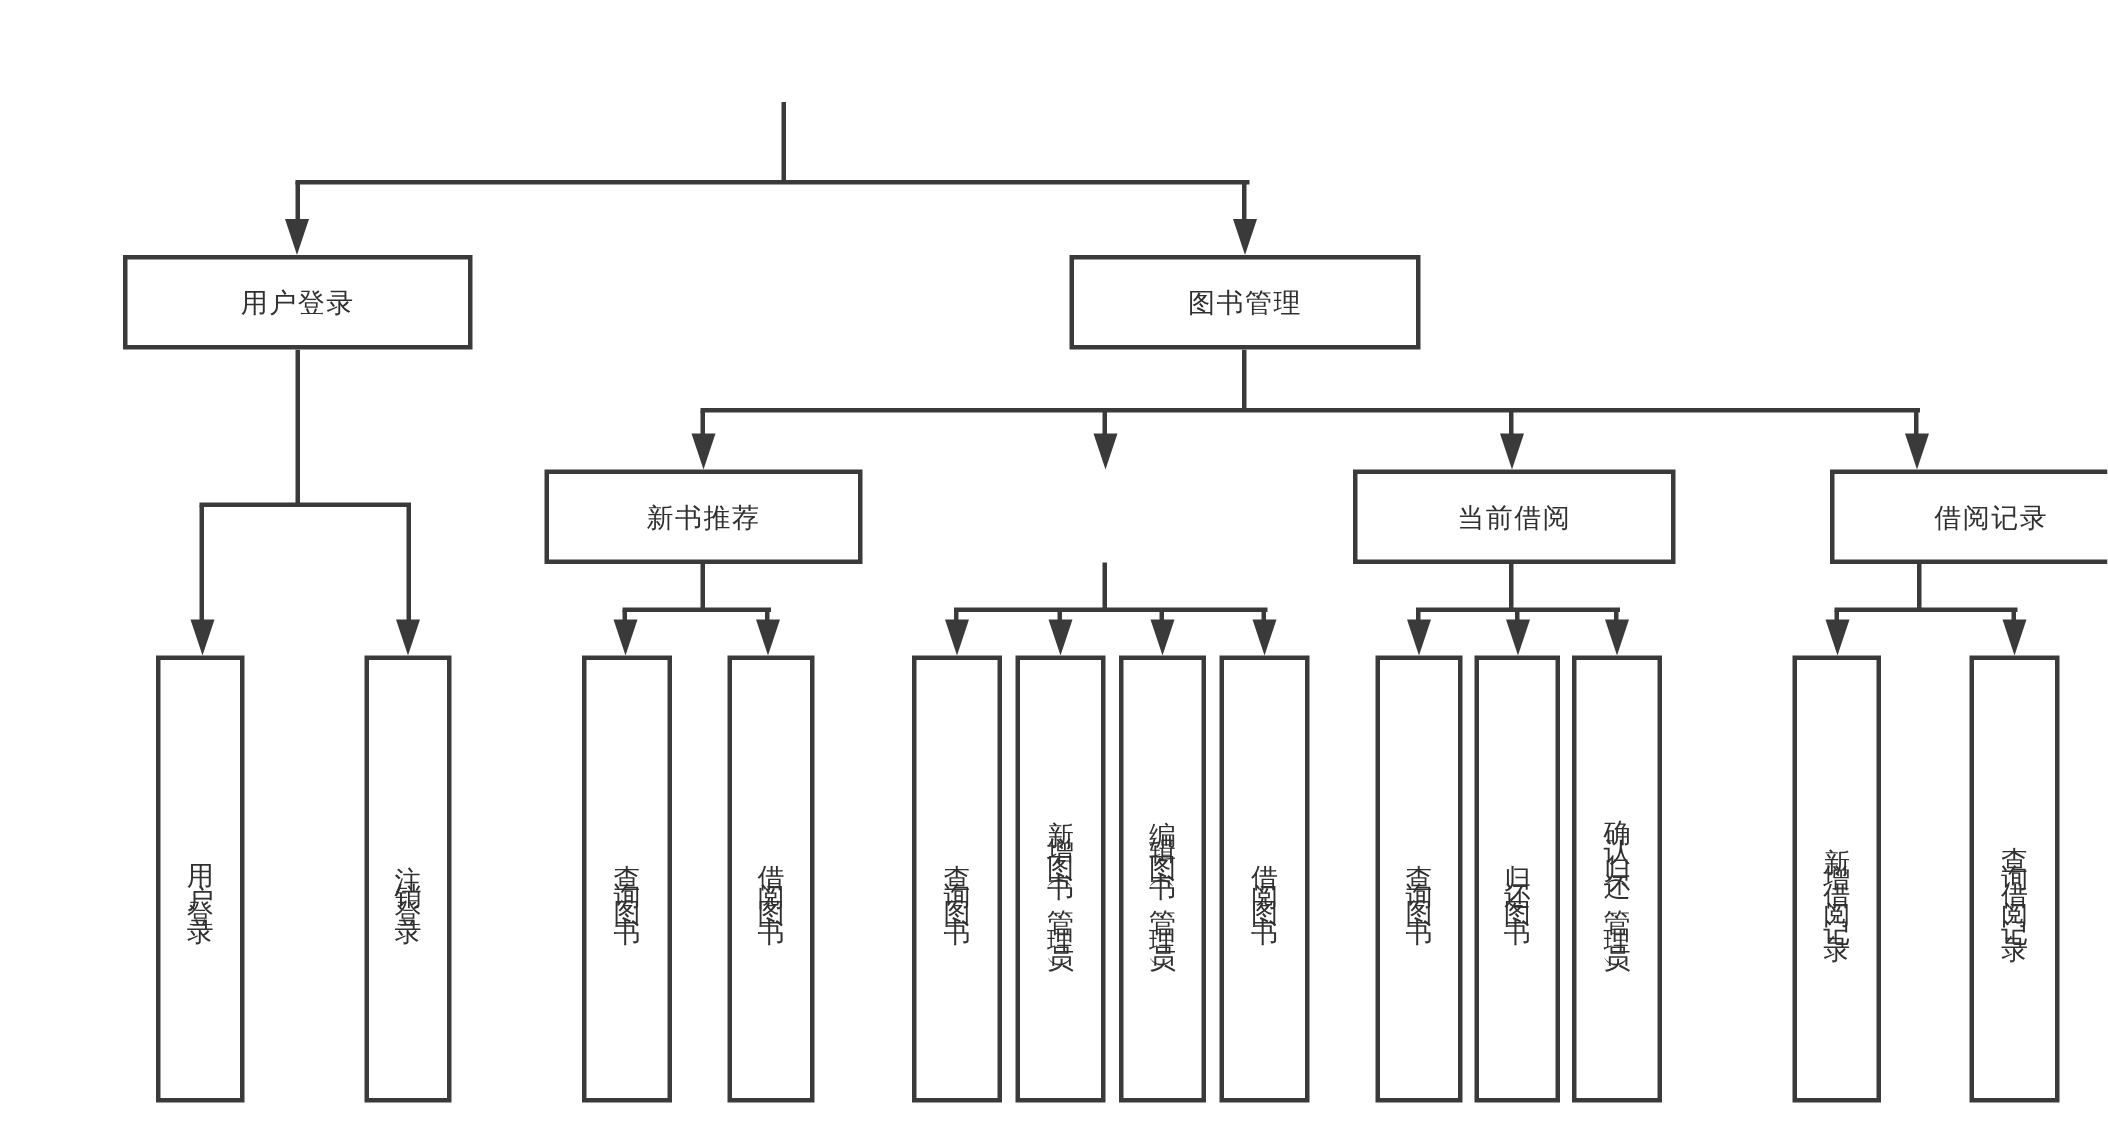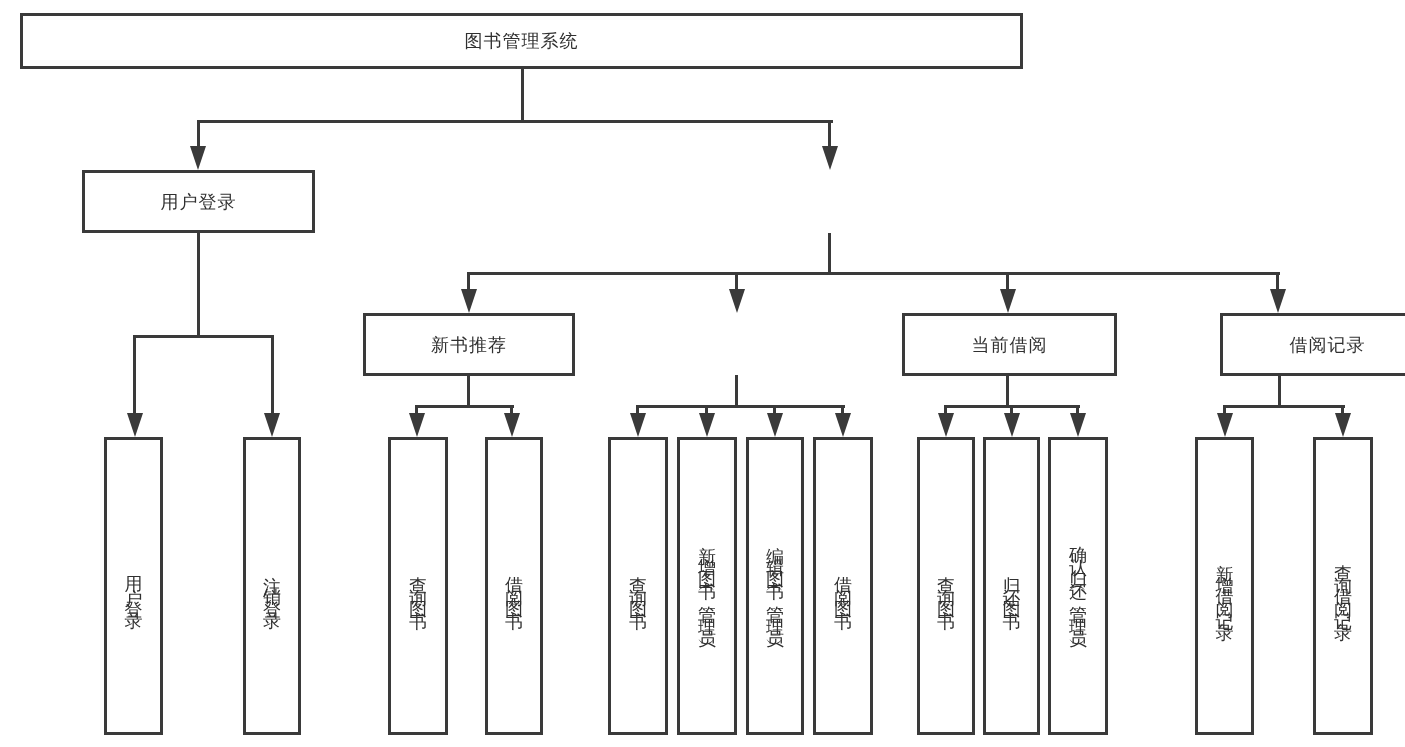--- a/index.html
+++ b/index.html
@@ -122,23 +122,23 @@
   <div class="vl" style="left:1076px; top:407px; height:8px;"></div>
   <div class="ah" style="left:1070px; top:413px;"></div>
 
   <div class="vl" style="left:1278px; top:375px; height:32px;"></div>
   <div class="hl" style="left:1223px; top:405px; width:122px;"></div>
   <div class="vl" style="left:1223px; top:407px; height:8px;"></div>
   <div class="ah" style="left:1217px; top:413px;"></div>
   <div class="vl" style="left:1341px; top:407px; height:8px;"></div>
   <div class="ah" style="left:1335px; top:413px;"></div>
 
-  <div class="hbox" style="left:20px; top:13px; width:1003px; height:56px;">图书管理系统</div>
 
   <div class="hbox" style="left:82px; top:170px; width:233px; height:63px;">用户登录</div>
+  <div class="hbox" style="left:713px; top:170px; width:234px; height:63px;">图书管理</div>
 
   <div class="hbox" style="left:363px; top:313px; width:212px; height:63px;">新书推荐</div>
   <div class="hbox" style="left:902px; top:313px; width:215px; height:63px;">当前借阅</div>
   <div class="hbox" style="left:1172px; top:313px; width:215px; height:63px;margin-left:48px;">借阅记录</div>
 
   <div class="vbox" style="left:104px; width:59px;">用户登录</div>
   <div class="vbox" style="left:243px; width:58px;">注销登录</div>
 
   <div class="vbox" style="left:388px; width:60px;">查询图书</div>
   <div class="vbox" style="left:485px; width:58px;">借阅图书</div>

